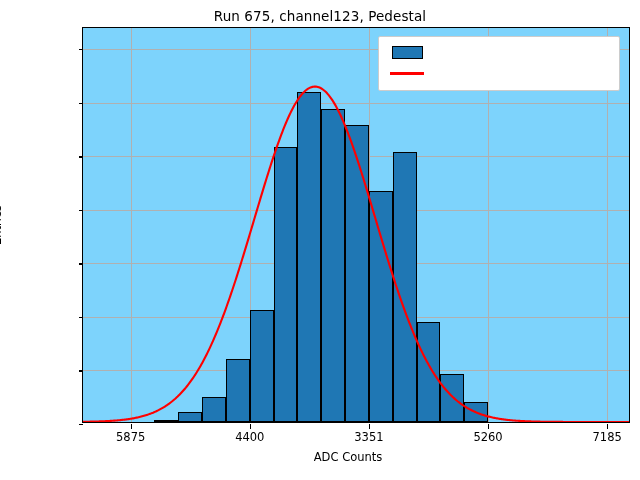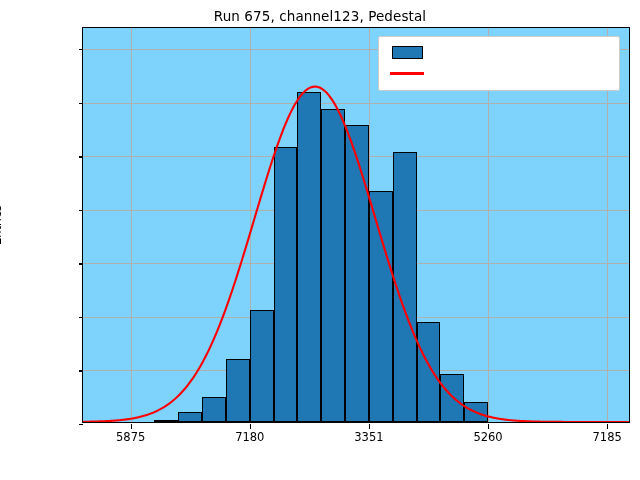--- a/index.html
+++ b/index.html
@@ -94,30 +94,31 @@
         <div class="ytick" style="top: 342.486px;"></div>
         <div class="ytick" style="top: 288.973px;"></div>
         <div class="ytick" style="top: 235.459px;"></div>
         <div class="ytick" style="top: 181.946px;"></div>
         <div class="ytick" style="top: 128.432px;"></div>
         <div class="ytick" style="top: 74.9189px;"></div>
         <div class="ytick" style="top: 21.4054px;"></div>
         <div class="xtick" style="left: 47.6522px;"></div>
         <div class="xlabel-txt" style="left: 47.6522px;">5875</div>
         <div class="xtick" style="left: 166.783px;"></div>
-        <div class="xlabel-txt" style="left: 166.783px;">7180</div>
+        <div class="xlabel-txt" style="left: 166.783px;">4400</div>
         <div class="xtick" style="left: 285.913px;"></div>
         <div class="xlabel-txt" style="left: 285.913px;">3351</div>
         <div class="xtick" style="left: 405.043px;"></div>
         <div class="xlabel-txt" style="left: 405.043px;">5260</div>
         <div class="xtick" style="left: 524.174px;"></div>
         <div class="xlabel-txt" style="left: 524.174px;">7185</div>
       </div>
   </div>
 
+  <div id="xaxis-title">ADC Counts</div>
   <div id="yaxis-title">Entries</div>
 
   <div id="legend">
     <div class="legrow">
       <span class="legmark">
         <span class="swatch"></span>
       </span>
     </div>
     <div class="legrow">
       <span class="legmark">

